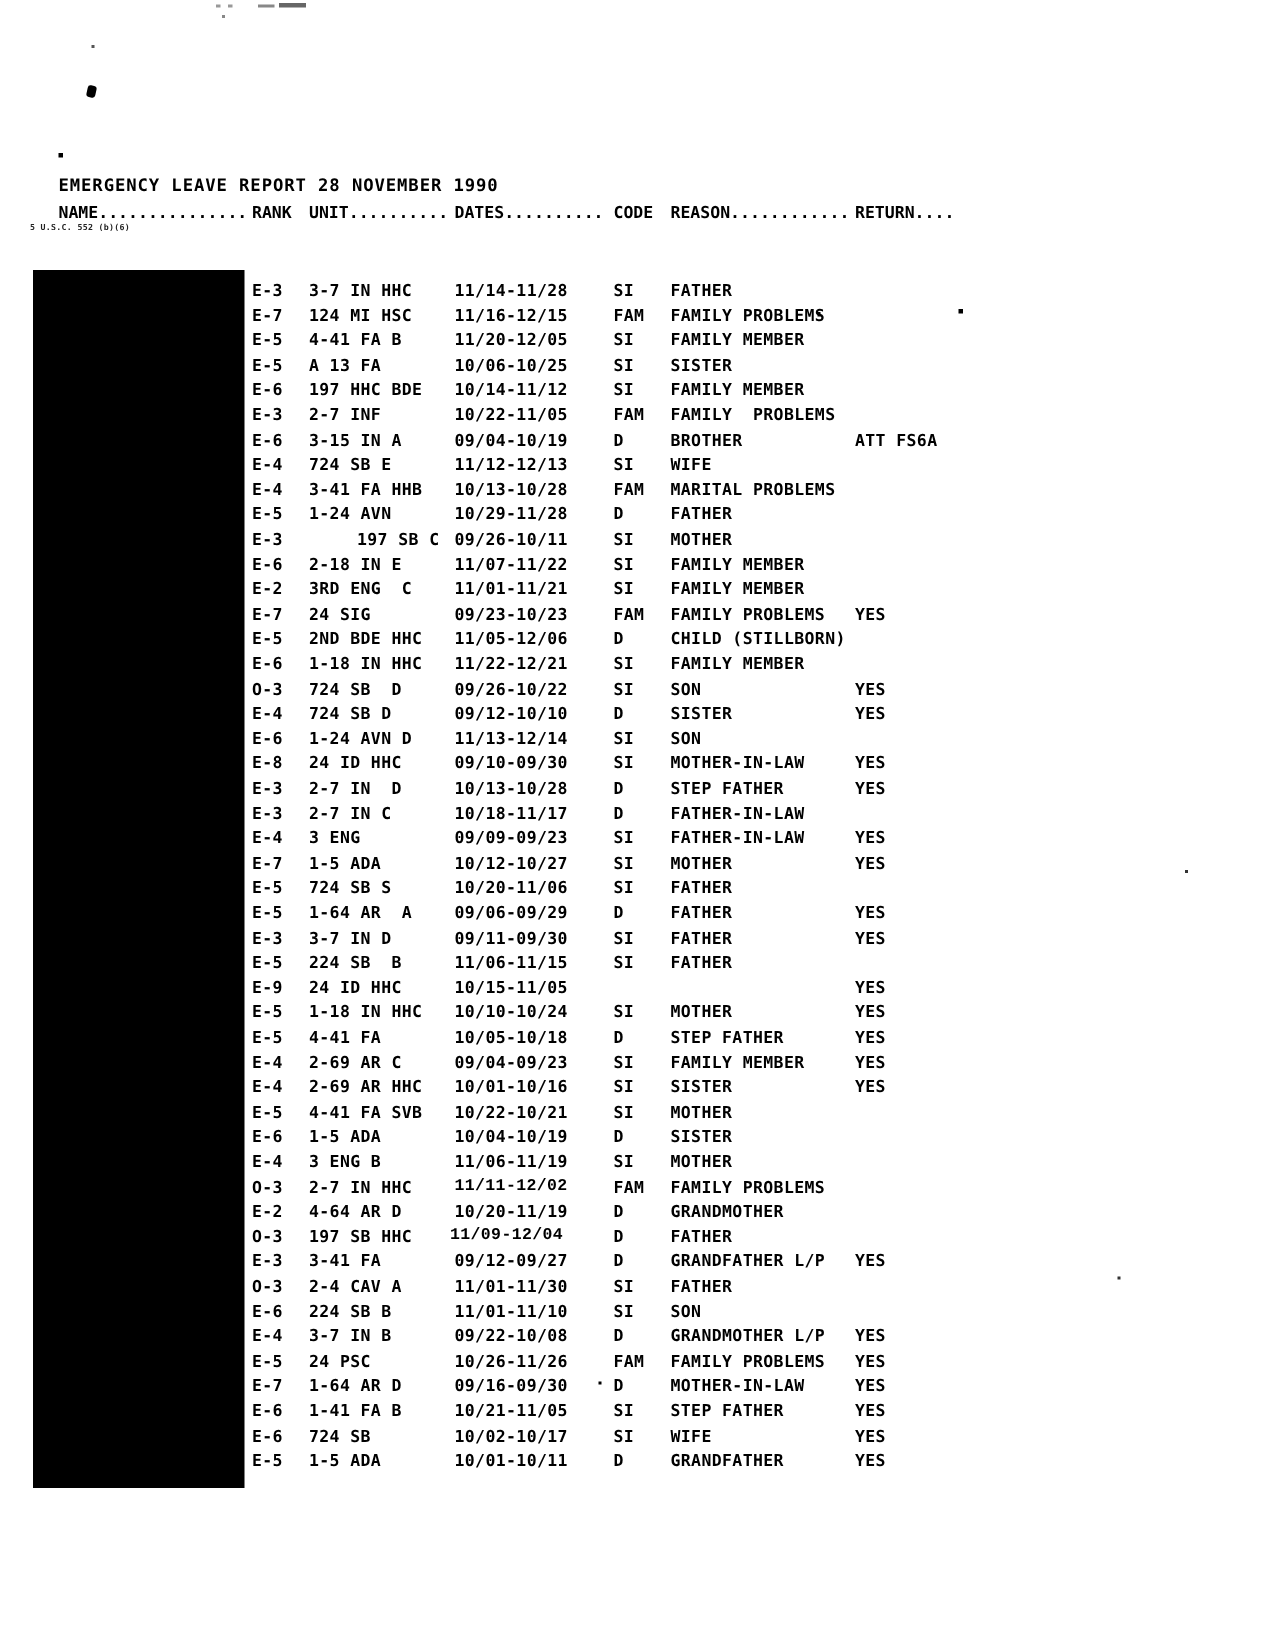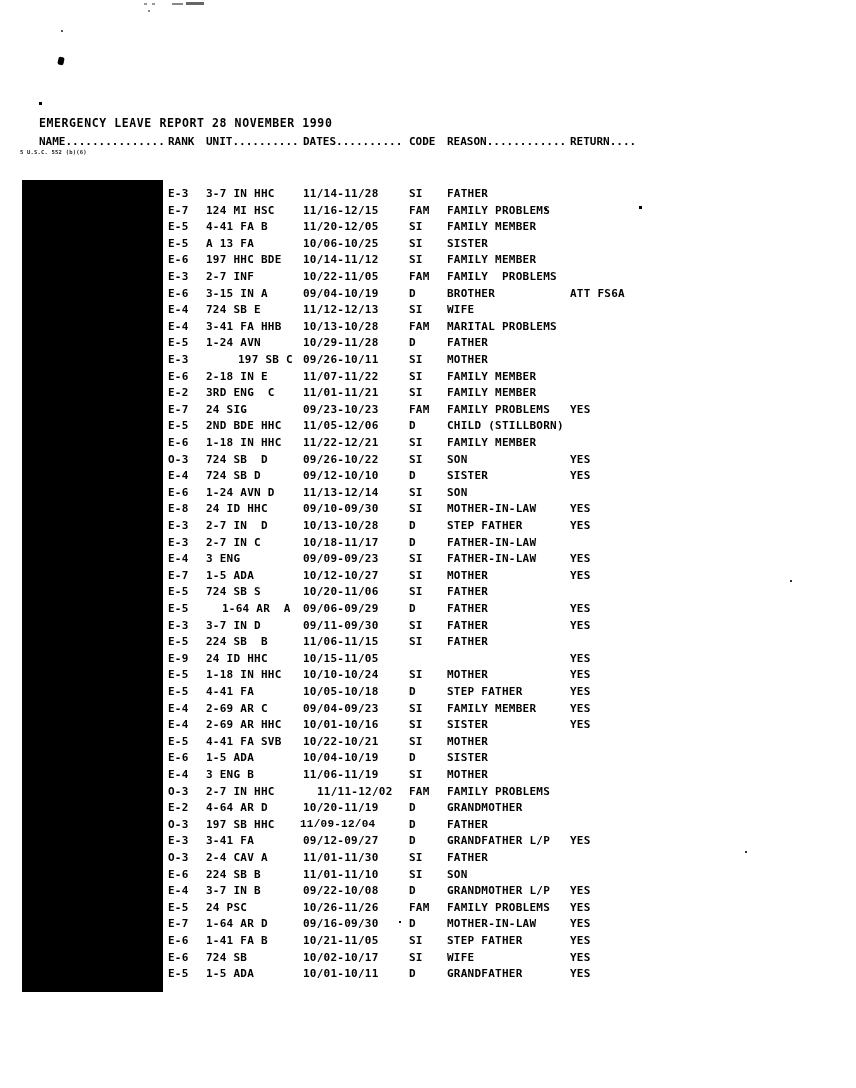--- a/index.html
+++ b/index.html
@@ -255,21 +255,21 @@
       <div class="row" style="top: 585.4px;">
         <span class="cell" style="left: 168px;">E-5</span>
         <span class="cell" style="left: 206px;">724 SB S</span>
         <span class="cell" style="left: 303px;">10/20-11/06</span>
         <span class="cell" style="left: 409px;">SI</span>
         <span class="cell" style="left: 447px;">FATHER</span>
         <span class="cell" style="left: 570px;"></span>
       </div>
       <div class="row" style="top: 602px;">
         <span class="cell" style="left: 168px;">E-5</span>
-        <span class="cell" style="left: 206px; margin-left: 16px;">1-64 AR  A</span>
+        <span class="cell" style="left: 206px;">1-64 AR  A</span>
         <span class="cell" style="left: 303px;">09/06-09/29</span>
         <span class="cell" style="left: 409px;">D</span>
         <span class="cell" style="left: 447px;">FATHER</span>
         <span class="cell" style="left: 570px;">YES</span>
       </div>
       <div class="row" style="top: 618.6px;">
         <span class="cell" style="left: 168px;">E-3</span>
         <span class="cell" style="left: 206px;">3-7 IN D</span>
         <span class="cell" style="left: 303px;">09/11-09/30</span>
         <span class="cell" style="left: 409px;">SI</span>
@@ -344,21 +344,21 @@
         <span class="cell" style="left: 168px;">E-4</span>
         <span class="cell" style="left: 206px;">3 ENG B</span>
         <span class="cell" style="left: 303px;">11/06-11/19</span>
         <span class="cell" style="left: 409px;">SI</span>
         <span class="cell" style="left: 447px;">MOTHER</span>
         <span class="cell" style="left: 570px;"></span>
       </div>
       <div class="row" style="top: 784.6px;">
         <span class="cell" style="left: 168px;">O-3</span>
         <span class="cell" style="left: 206px;">2-7 IN HHC</span>
-        <span class="cell" style="left: 317px;">11/11-12/02</span>
+        <span class="cell" style="left: 303px; font-family: Liberation Mono, monospace;">11/11-12/02</span>
         <span class="cell" style="left: 409px;">FAM</span>
         <span class="cell" style="left: 447px;">FAMILY PROBLEMS</span>
         <span class="cell" style="left: 570px;"></span>
       </div>
       <div class="row" style="top: 801.2px;">
         <span class="cell" style="left: 168px;">E-2</span>
         <span class="cell" style="left: 206px;">4-64 AR D</span>
         <span class="cell" style="left: 303px;">10/20-11/19</span>
         <span class="cell" style="left: 409px;">D</span>
         <span class="cell" style="left: 447px;">GRANDMOTHER</span>

